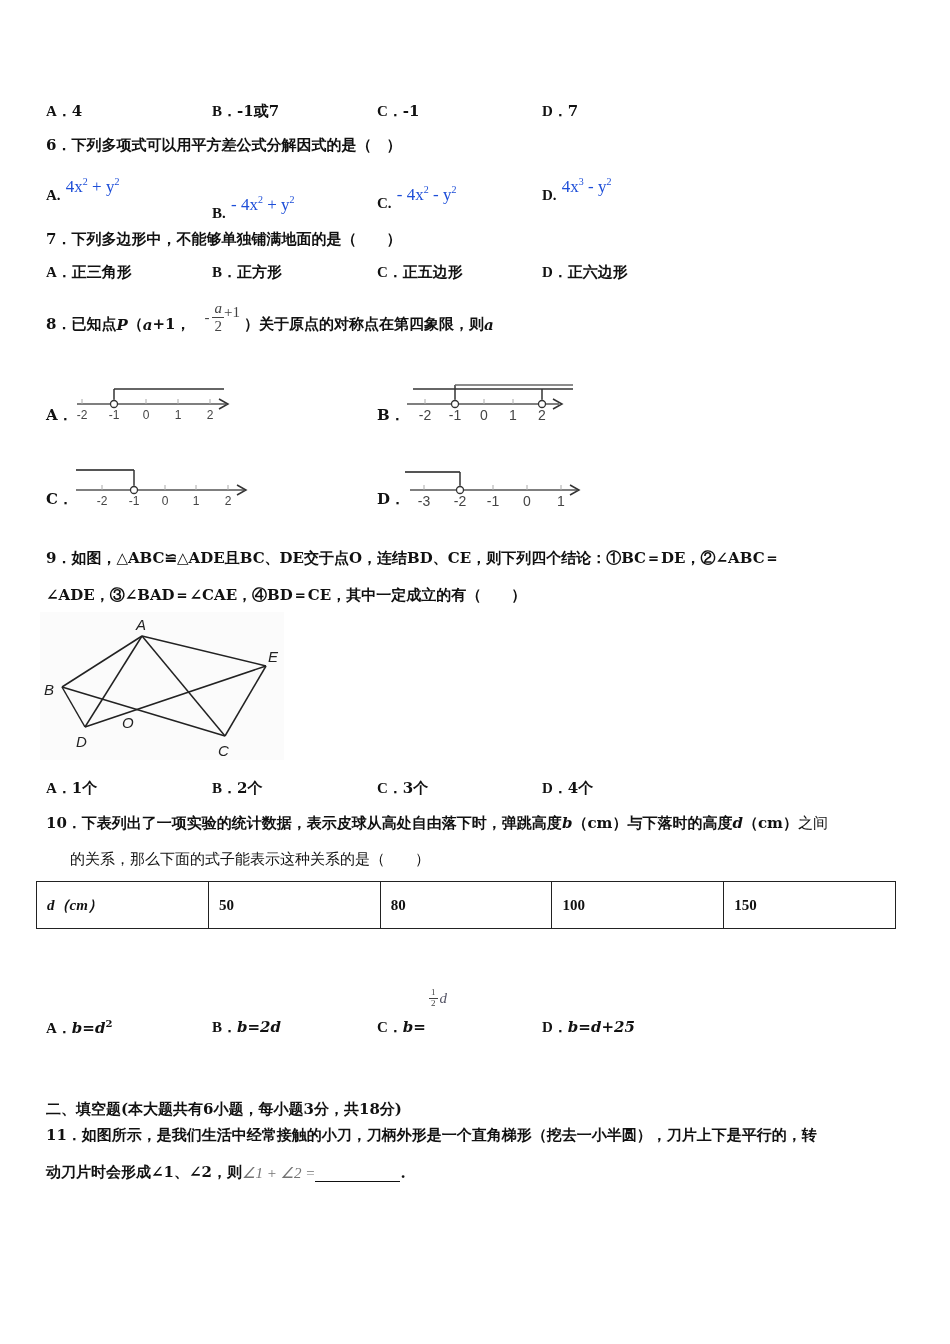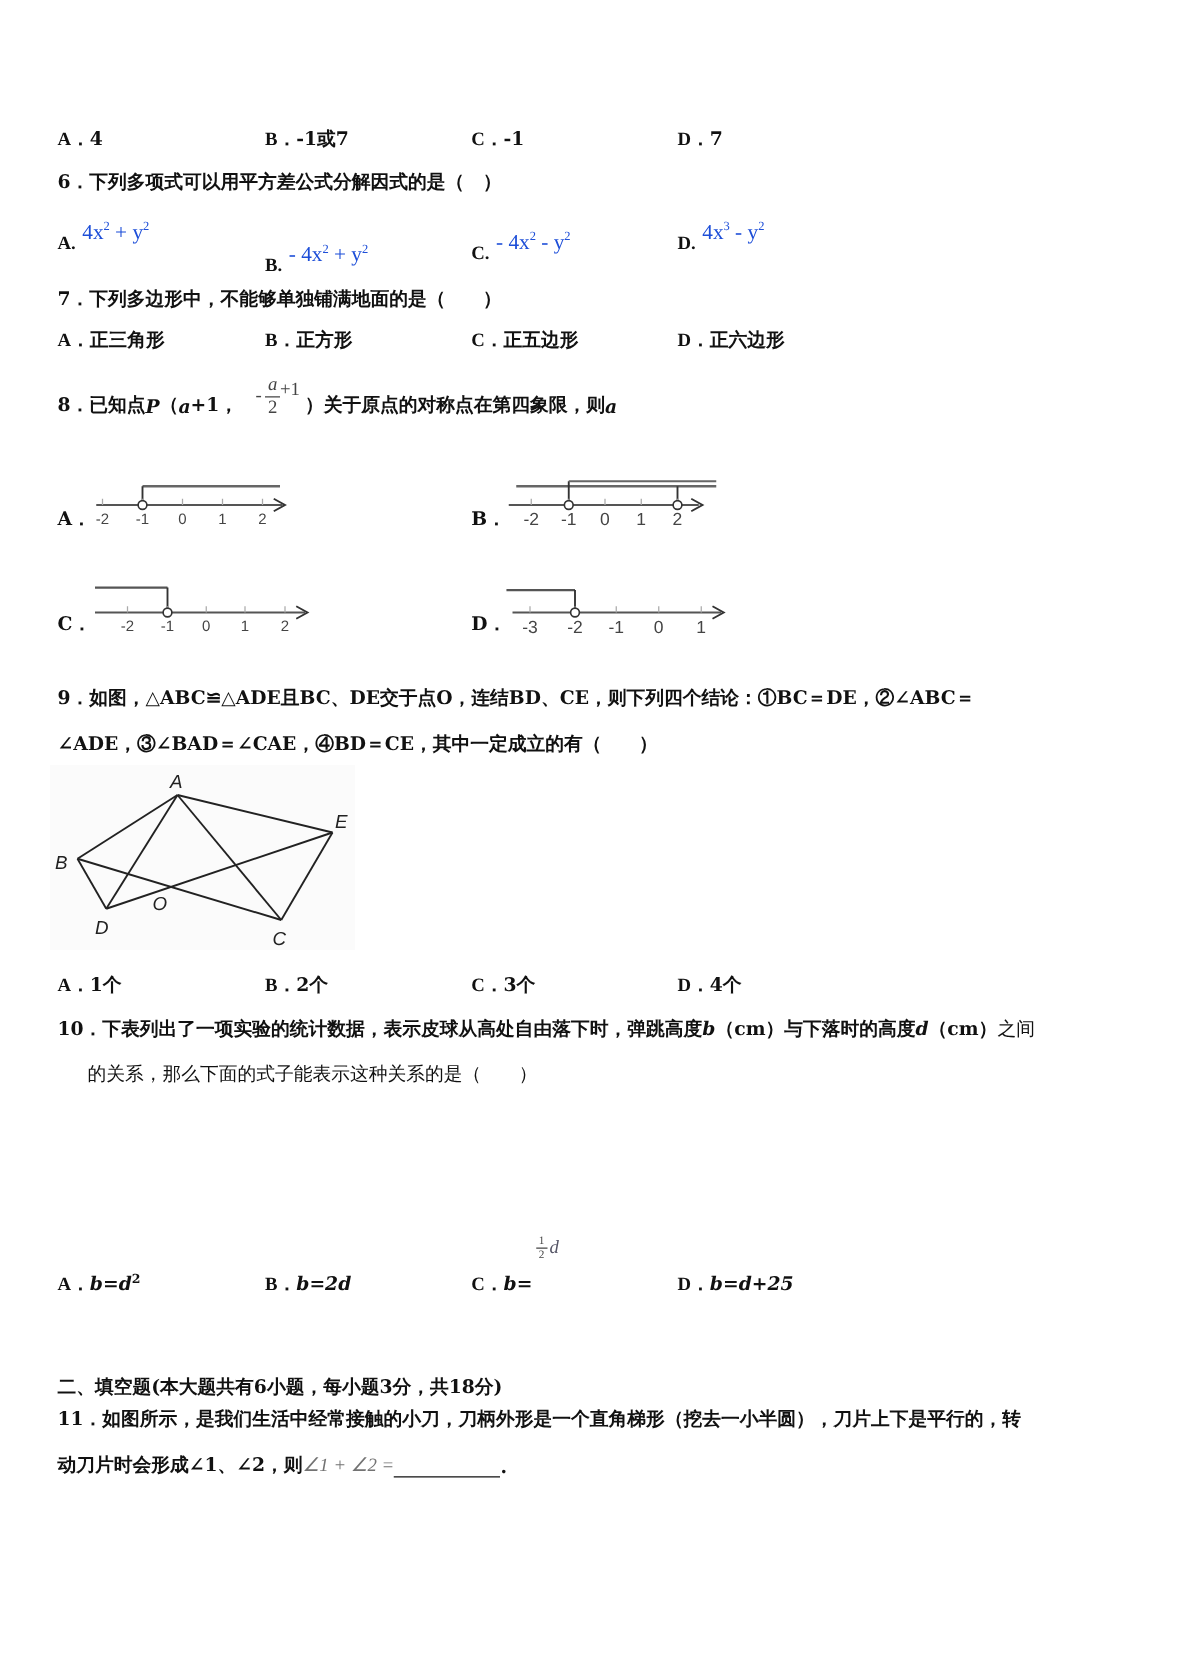--- a/index.html
+++ b/index.html
@@ -204,20 +204,27 @@
 <div class="abs opt" style="left:377px;top:779px;text-align:right;"><span class="lbl">C．</span><span>3个</span></div>
 <div class="abs opt" style="left:542px;top:779px;"><span class="lbl">D．</span><span>4个</span></div>
 
 <div class="abs q" style="left:46px;top:814px;">
   <span>10．下表列出了一项实验的统计数据，表示皮球从高处自由落下时，弹跳高度</span><span class="ital">b</span><span>（cm）</span><span>与下落时的高度</span><span class="ital">d</span><span>（cm）</span><span class="normal">之间</span>
 </div>
 <div class="abs q normal" style="left:46px;top:850px;margin-left:24px;">的关系，那么下面的式子能表示这种关系的是（　　）</div>
 
 <table class="data">
   <tbody>
+      <tr>
+    <td class="ital">d（cm）</td>
+    <td>50</td>
+    <td>80</td>
+    <td>100</td>
+    <td>150</td>
+  </tr>
 </tbody>
   </table>
 
 <div class="abs opt" style="left:46px;top:1018px;"><span class="lbl">A．</span><span class="ital">b=d</span><sup>2</sup></div>
 <div class="abs opt" style="left:212px;top:1018px;"><span class="lbl">B．</span><span class="ital">b=2d</span></div>
 <div class="abs opt" style="left:377px;top:1018px;"><span class="lbl">C．</span><span class="ital">b=</span></div>
 <div class="abs" style="left:429px;top:988px;display:flex;align-items:center;color:#556;">
   <span class="frac" style="font-size:9px;">
       <span class="num">1</span>
       <span>2</span>

